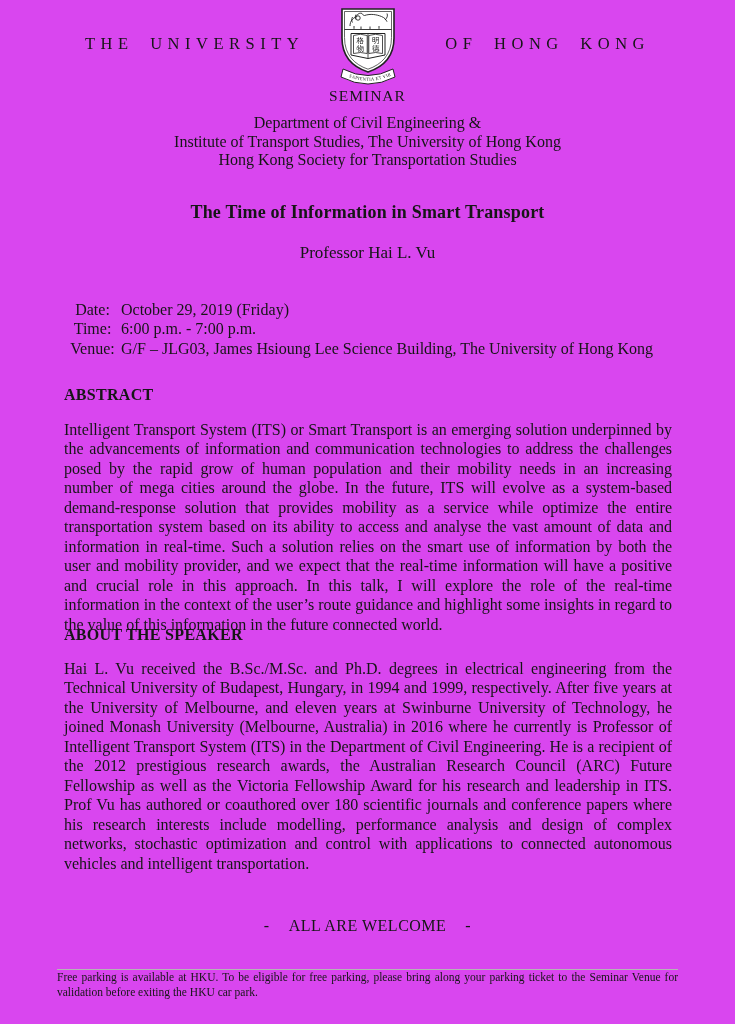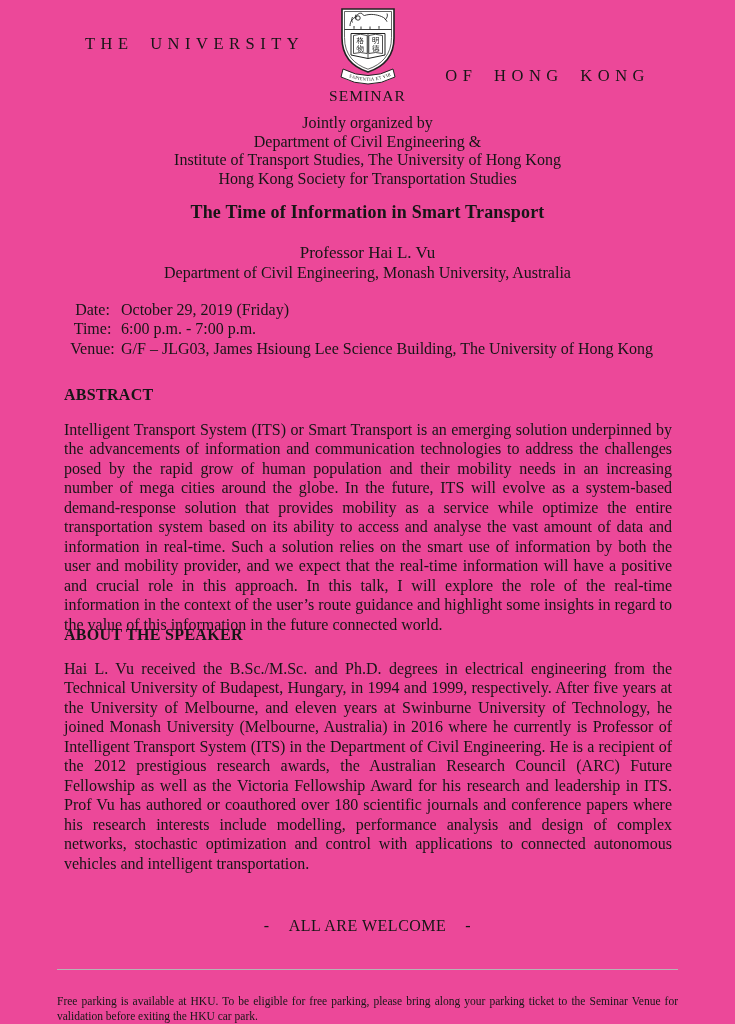--- a/index.html
+++ b/index.html
@@ -1,36 +1,36 @@
 <!DOCTYPE html>
 <html><head>
 <meta charset="utf-8">
 <style>
   html, body { margin:0; padding:0; background:#ffffff; }
   .page {
     position:relative;
     width:735px; height:1024px;
     margin:0 auto;
-    background:#ec4899;
+    background:#d946ef;
     color:#161616;
     font-family:"Liberation Serif", serif;
     overflow:hidden;
   }
   .abs { position:absolute; }
   .centered { left:0; width:735px; text-align:center; }
 
   .masthead-text {
     top:34px;
     font-size:16.5px;
     letter-spacing:5.5px;
     word-spacing:7px;
     white-space:nowrap;
   }
   .masthead-left  { left:85px; }
-  .masthead-right { right:85px;margin-top:32px; }
+  .masthead-right { right:85px; }
 
   .crest-wrap { top:6px; left:50%; transform:translateX(-50%); }
 
   .seminar-label {
     top:87px;
     font-size:15.5px;
     letter-spacing:1px;
   }
 
   .organizers {
@@ -79,21 +79,21 @@
   .welcome-line {
     top:917px;
     font-size:16px;
     letter-spacing:0.5px;
   }
   .welcome-inner { display:inline-flex; gap:19px; }
 
   .footer {
     top:969px; left:57px; width:621px;
     border-top:1px solid #b5b5b5;
-    padding-top:24px;
+    padding-top:0;
     font-size:11.5px;
     line-height:14.5px;
     text-align:justify;
   }
 </style>
 </head>
 <body>
 
 <div class="page">
 
@@ -136,30 +136,28 @@
         </text>
       </g>
     </svg>
   </div>
 
   <div class="abs masthead-text masthead-right">OF HONG KONG</div>
 
   <div class="abs centered seminar-label">SEMINAR</div>
 
   <div class="abs centered organizers">
-    <div>Jointly organized by</div>
     <div>Department of Civil Engineering &amp;</div>
     <div>Institute of Transport Studies, The University of Hong Kong</div>
     <div>Hong Kong Society for Transportation Studies</div>
   </div>
 
   <div class="abs centered seminar-title">The Time of Information in Smart Transport</div>
 
   <div class="abs centered speaker-name">Professor Hai L. Vu</div>
-  <div class="abs centered speaker-aff">Department of Civil Engineering, Monash University, Australia</div>
 
   <div class="abs details">
     <div class="detail-row">
       <span class="detail-label">Date:</span>
       <span class="detail-value">October 29, 2019 (Friday)</span>
     </div>
     <div class="detail-row">
       <span class="detail-label">Time:</span>
       <span class="detail-value">6:00 p.m. - 7:00 p.m.</span>
     </div>

